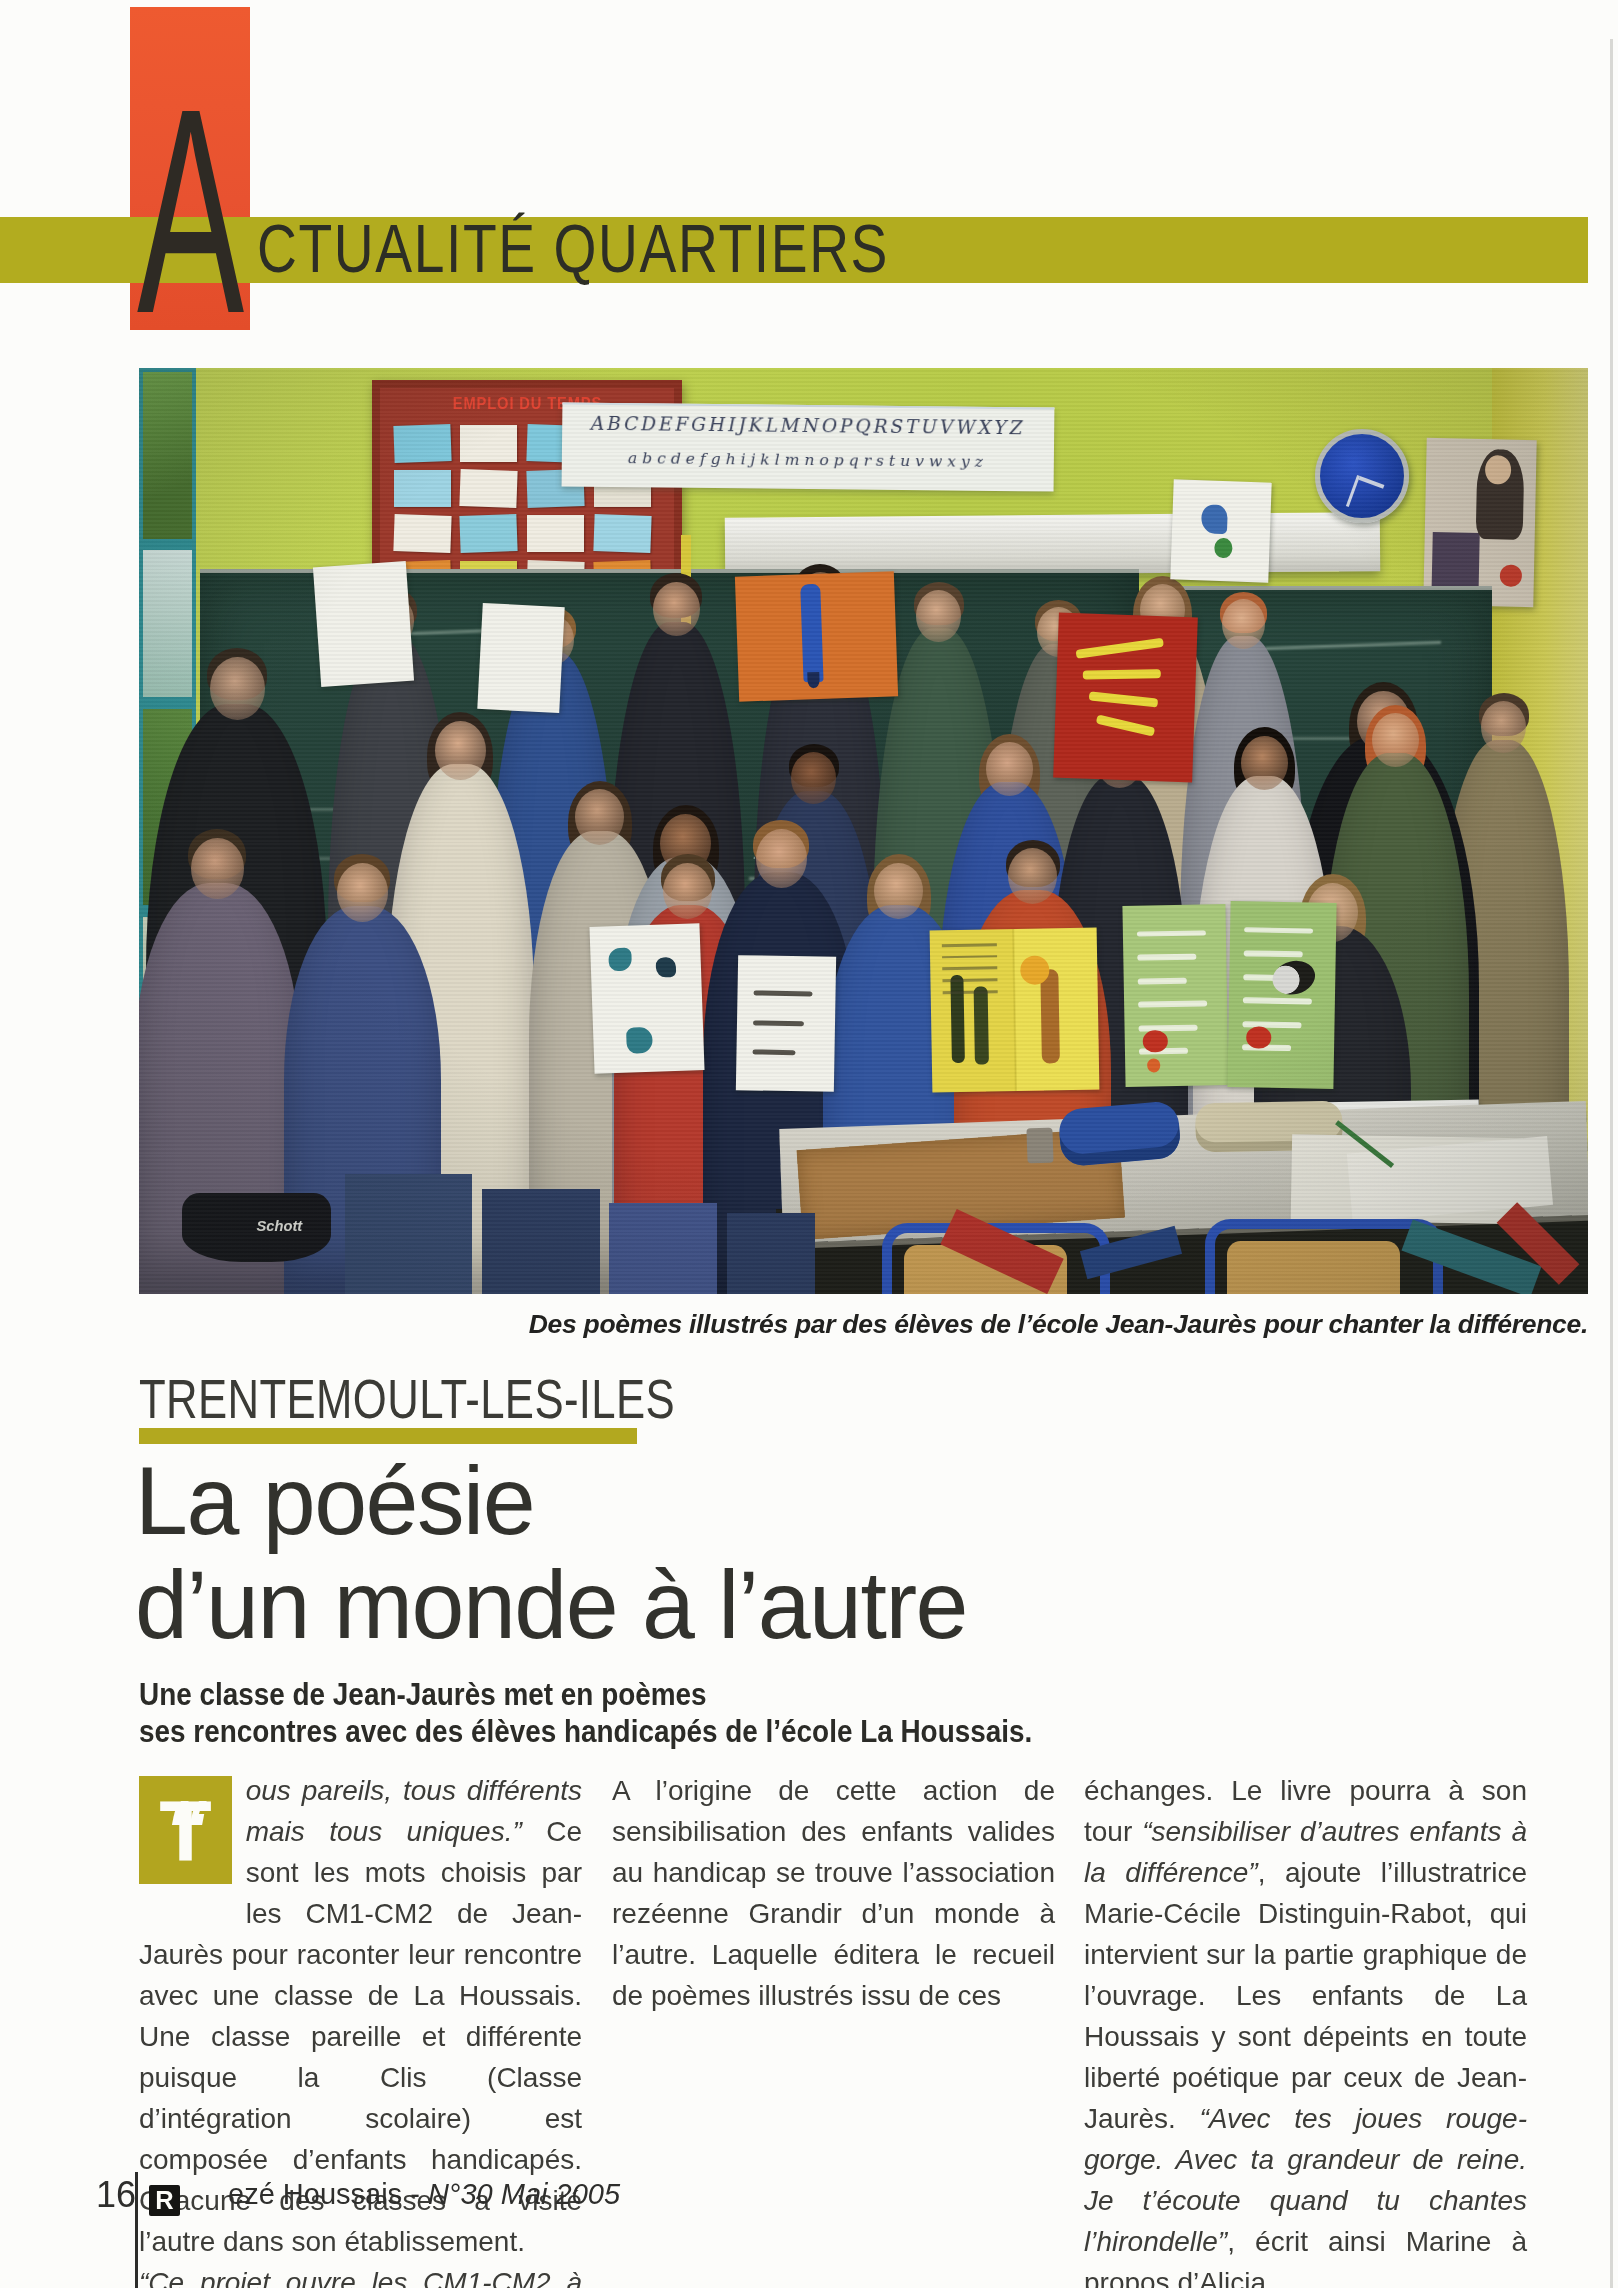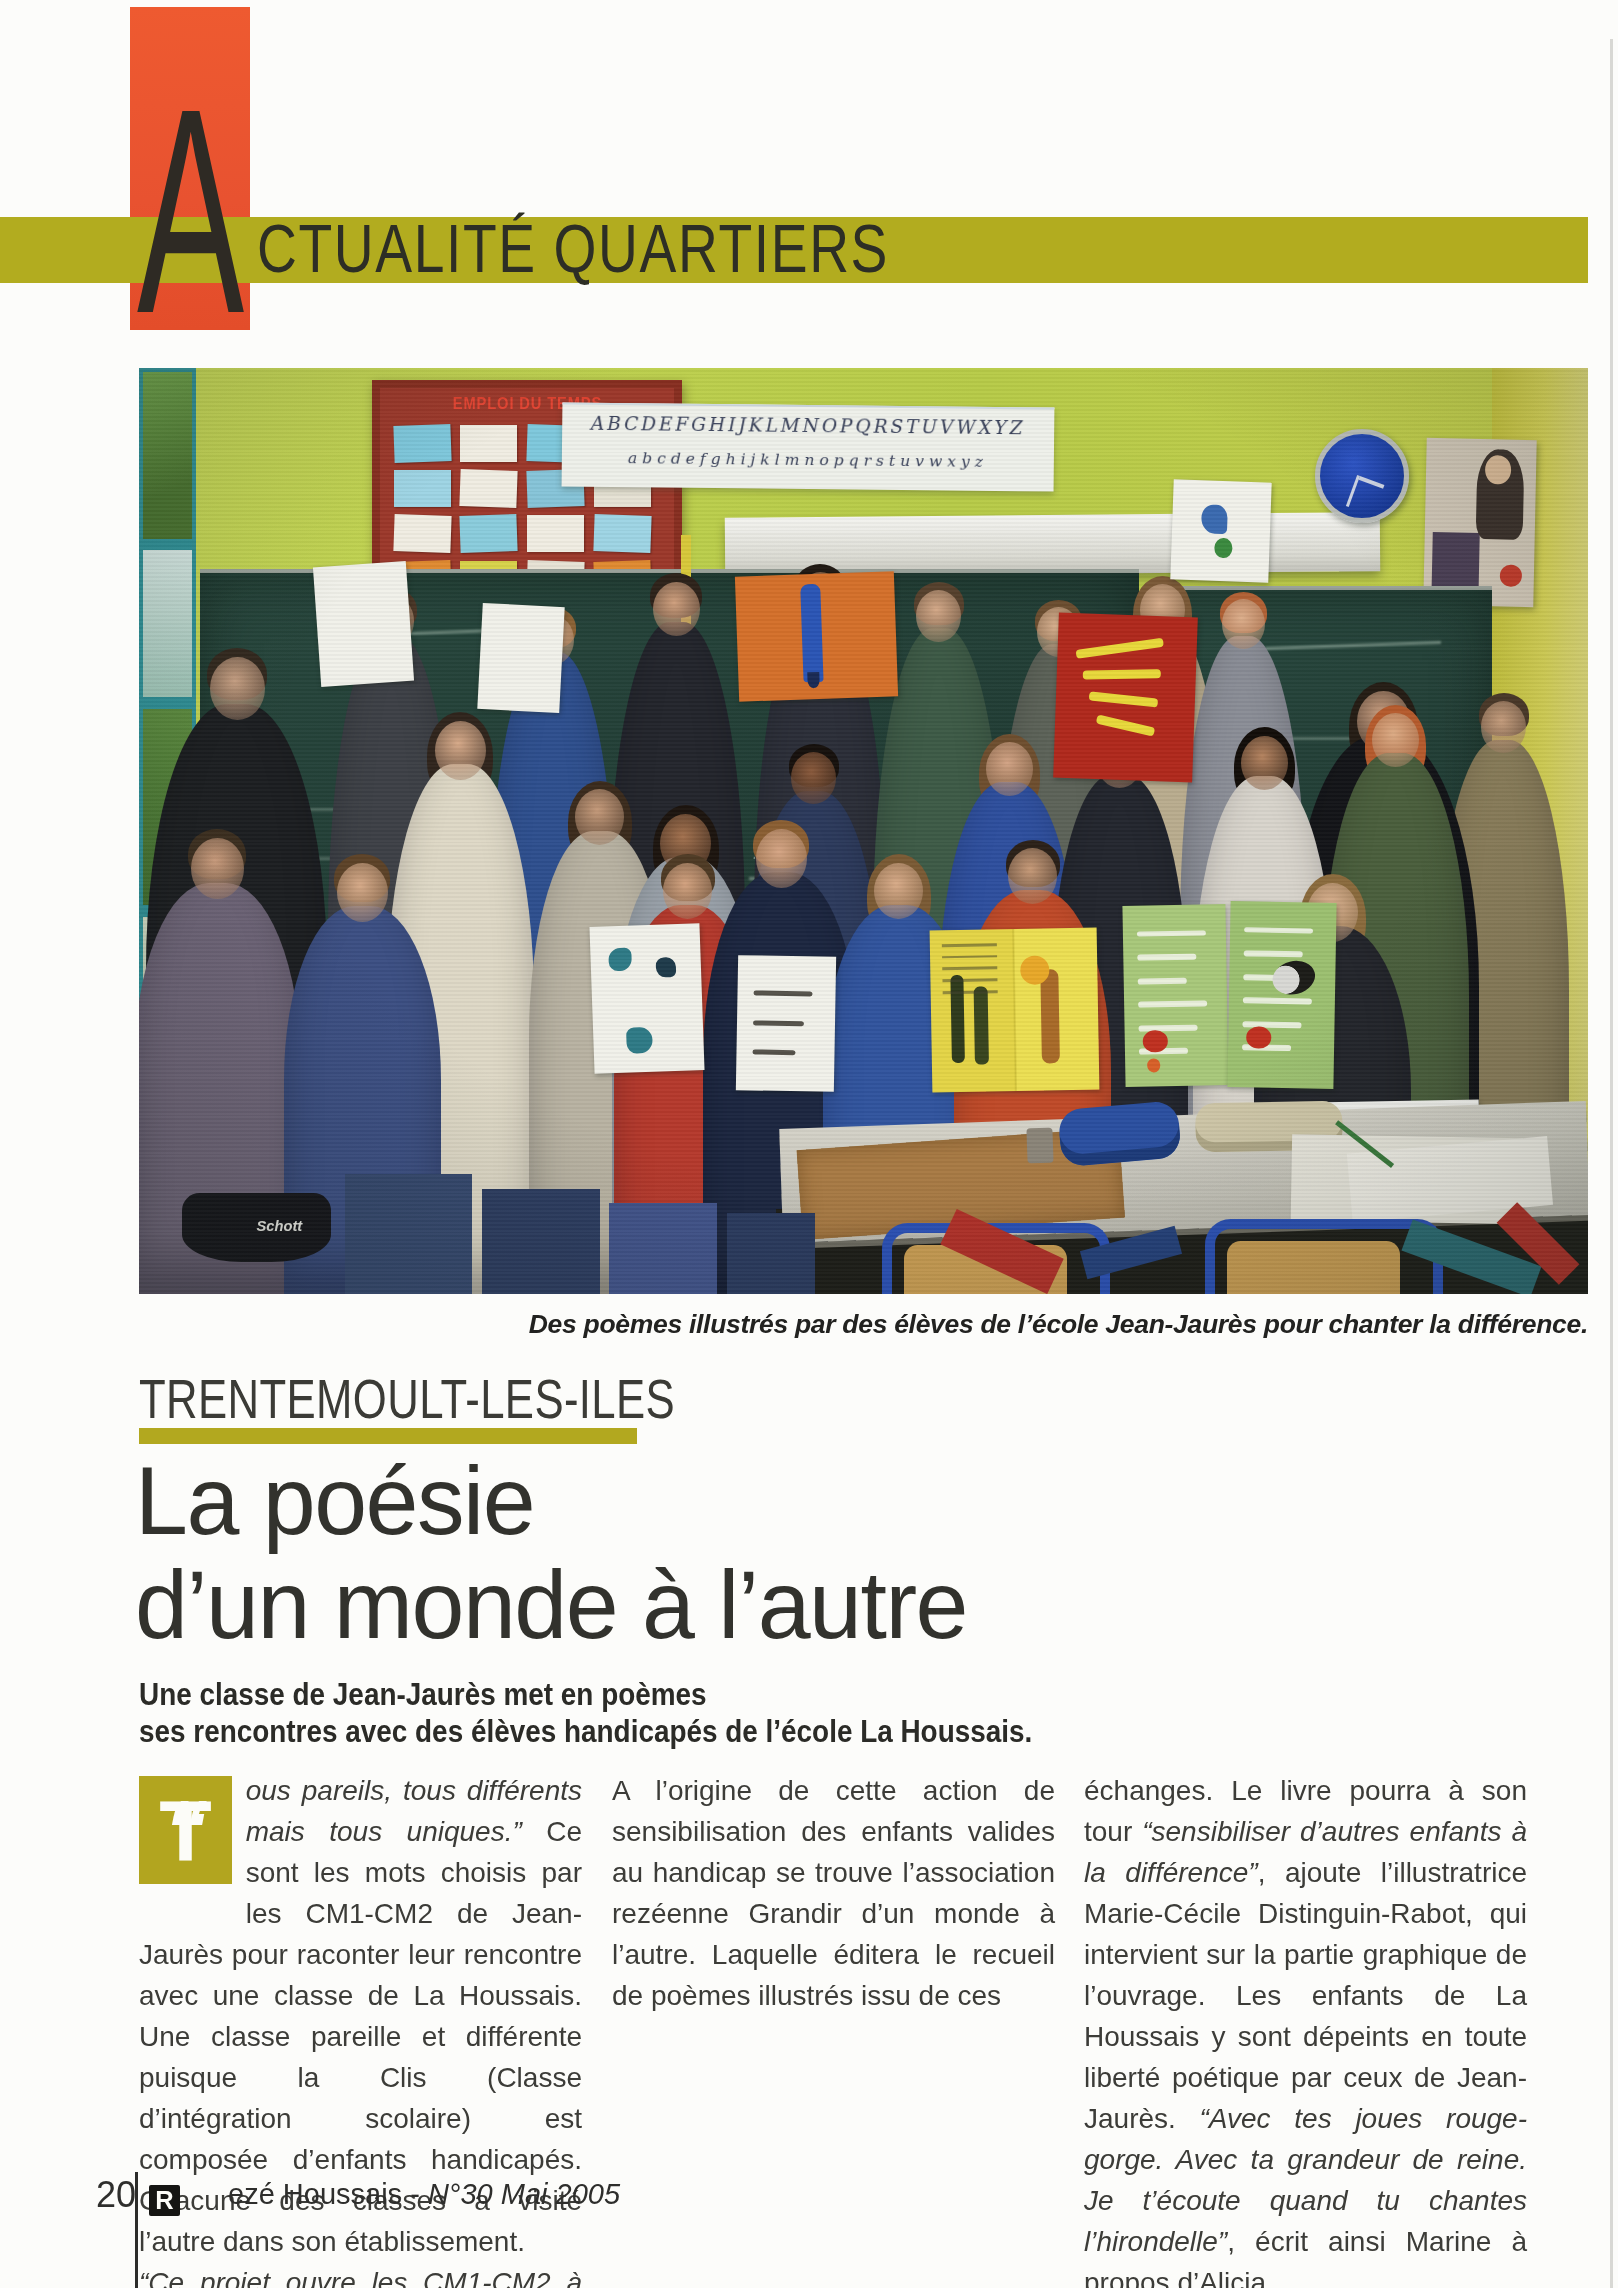--- a/index.html
+++ b/index.html
@@ -392,19 +392,19 @@
   </div>
 
   <div class="abs col c2">
     <p><span><span>A l’origine de cette action de sensibilisation des enfants valides au handicap se trouve l’association rezéenne Grandir d’un monde à l’autre. Laquelle éditera le recueil de poèmes illustrés issu de ces</span></span></p>
   </div>
 
   <div class="abs col c3">
     <p><span><span>échanges. Le livre pourra à son tour </span><span class="it">“sensibiliser d’autres enfants à la différence”</span><span>, ajoute l’illustratrice Marie-Cécile Distinguin-Rabot, qui intervient sur la partie graphique de l’ouvrage. Les enfants de La Houssais y sont dépeints en toute liberté poétique par ceux de Jean-Jaurès. </span><span class="it">“Avec tes joues rouge-gorge. Avec ta grandeur de reine. Je t’écoute quand tu chantes l’hirondelle”</span><span>, écrit ainsi Marine à propos d’Alicia.</span></span></p>
   </div>
 
-  <div class="abs footer-num">20</div>
+  <div class="abs footer-num">16</div>
   <div class="abs footer-rule"></div>
   <div class="abs footer-brand"><span class="logo-box">R</span><span class="logo-rest">ezé</span><span> Houssais - </span><span class="issue">N°30 Mai 2005</span></div>
 
   <div class="abs scan-edge"></div>
 </div>
 
 
 </body></html>

